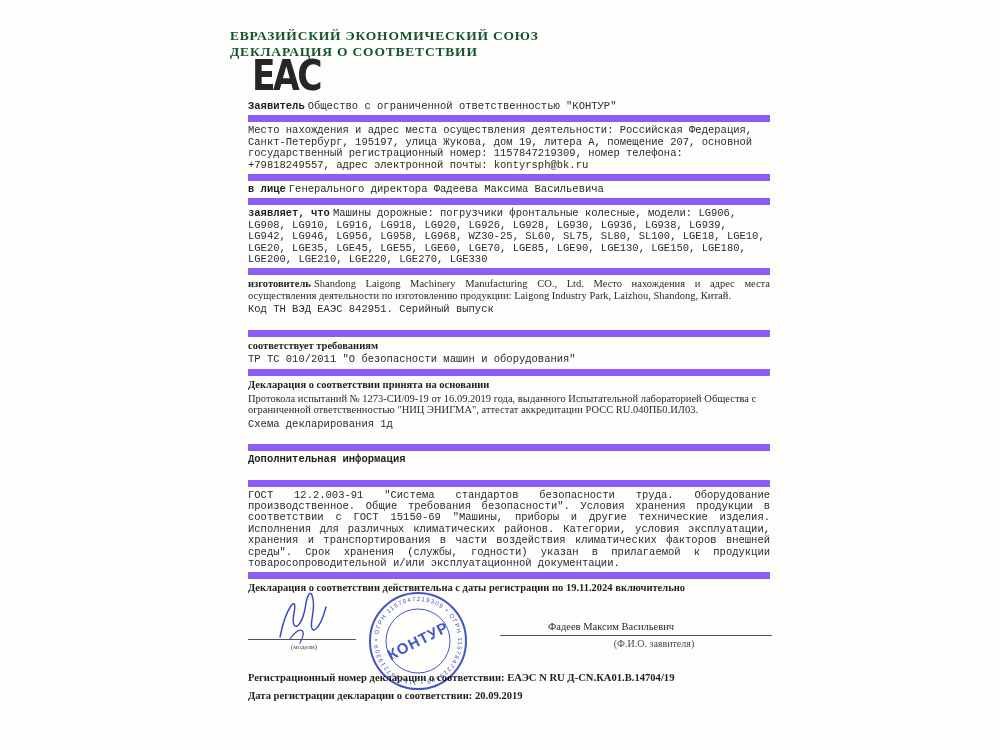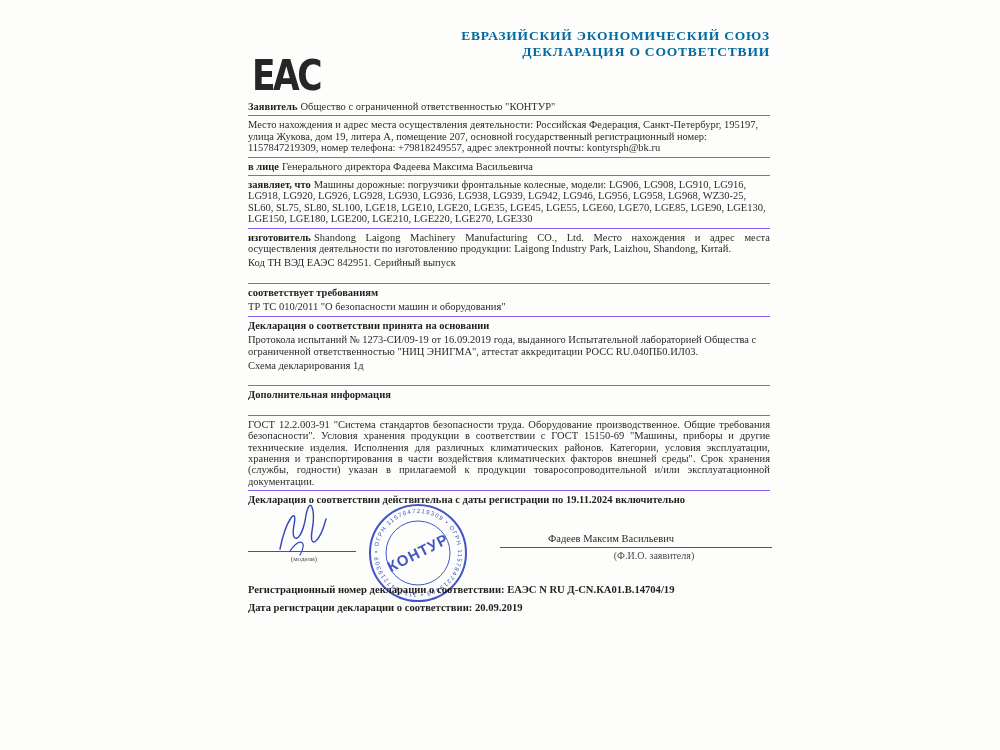--- a/index.html
+++ b/index.html
@@ -6,36 +6,36 @@
   .page{
     position:relative;
     width:1000px;height:750px;
     background:#fdfdfc;
     overflow:hidden;
     font-family:"Liberation Serif", serif;
     color:#2e2e2e;
   }
   .doc-title{
     position:absolute;top:28px;left:230px;width:540px;
-    text-align:right;font-weight:bold;font-size:13.5px;
-    letter-spacing:0.8px;line-height:16px;color:#0369a1;
+    text-align:left;font-weight:bold;font-size:13.5px;
+    letter-spacing:0.8px;line-height:16px;color:#14532d;
   }
   .eac-logo{
     position:absolute;top:56px;left:252px;
     font-family:"DejaVu Sans", sans-serif;
     font-weight:bold;font-size:42px;line-height:40px;
     letter-spacing:-3px;color:#262626;
     transform:scale(0.82,1.0);transform-origin:left top;
   }
   .content{
     position:absolute;top:101px;left:248px;width:522px;
     font-size:10.5px;line-height:11.4px;color:#2b2b2b;
   }
   .para{margin:0 0 3px 0;}
-  .ruled{border-bottom:1px solid #8b5cf6;padding-bottom:3px;margin-bottom:3px;}
+  .ruled{border-bottom:7px solid #8b5cf6;padding-bottom:3px;margin-bottom:3px;font-family:Liberation Mono, monospace;}
   .tight{padding-bottom:14px;}
   .lbl{font-weight:bold;margin-right:3px;color:#1f1f1f;}
   .bold-line{font-weight:bold;color:#1f1f1f;}
   .just{text-align:justify;}
   .sig-row{position:relative;height:66px;margin-top:2px;}
   .sig-scribble{position:absolute;left:22px;top:-12px;}
   .sig-line{position:absolute;left:0;top:42px;width:108px;border-bottom:1px solid #555;}
   .sig-caption{position:absolute;left:8px;top:45px;width:96px;text-align:center;font-size:7px;color:#4a4a4a;}
   .stamp{position:absolute;left:118px;top:-8px;mix-blend-mode:multiply;opacity:0.92;}
   .fio-name{position:absolute;left:300px;top:24px;width:220px;text-align:left;font-size:10.5px;color:#2b2b2b;}

